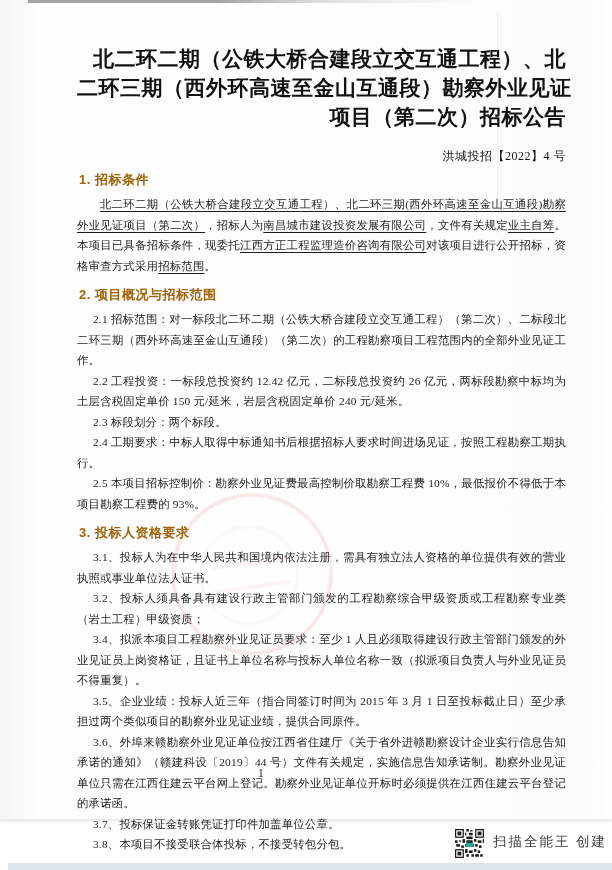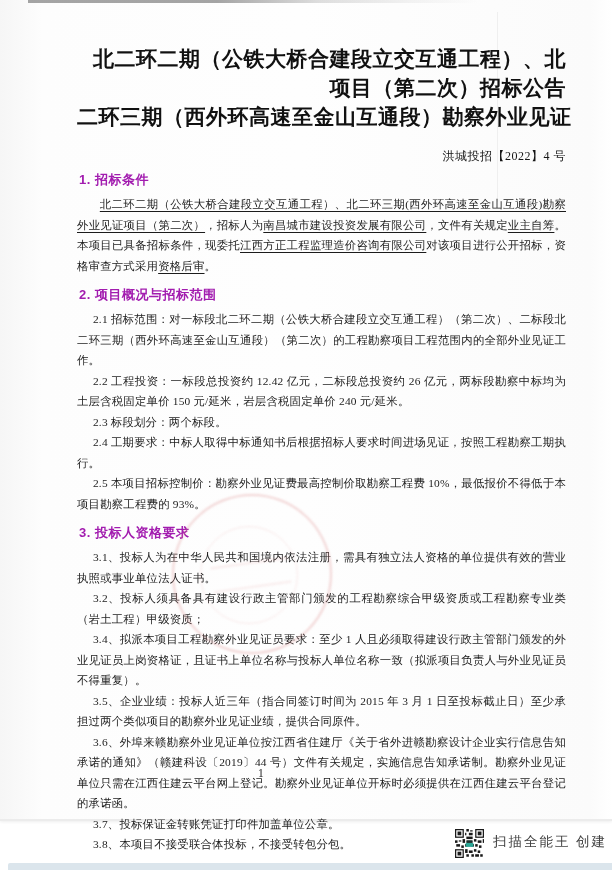--- a/index.html
+++ b/index.html
@@ -31,21 +31,21 @@
     letter-spacing:.5px;white-space:nowrap;color:#111;
   }
   .title-wrap{margin-top:5px;}
   .doc-number{
     text-align:right;font-size:12px;font-weight:normal;margin-top:16px;
     line-height:17px;color:#151515;letter-spacing:.5px;
   }
   .blocks{margin-top:0;}
   .sec-heading{
     font-family:"Liberation Sans","DejaVu Sans",sans-serif;
-    font-weight:bold;font-size:13px;line-height:17px;color:#a21caf;
+    font-weight:bold;font-size:13px;line-height:17px;color:#a16207;
     margin:10px 0 6px 2px;letter-spacing:.5px;
   }
   .blocks .sec-heading:first-child{margin-top:6px;}
   .body-para,.body-item{
     font-size:11.4px;line-height:20.5px;text-align:justify;
     letter-spacing:.2px;color:#1c1c1c;margin:0;
   }
   .body-para{text-indent:2em;}
   .body-item{text-indent:1.4em;}
   .ul{text-decoration:underline;text-underline-offset:2.5px;}
@@ -81,27 +81,27 @@
 </head>
 <body>
 
 <div class="paper"></div>
 <div class="edge-top"></div>
 <div class="fold-line"></div>
 
 <div class="doc">
   <div class="title-wrap">
     <div class="title-line">北二环二期（公铁大桥合建段立交互通工程）、北</div>
+    <div class="title-line">二环三期（西外环高速至金山互通段）勘察外业见证</div>
     <div class="title-line">项目（第二次）招标公告</div>
-    <div class="title-line">二环三期（西外环高速至金山互通段）勘察外业见证</div>
   </div>
   <div class="doc-number">洪城投招【2022】4 号</div>
   <div class="blocks">
       <div class="sec-heading"><span>1. 招标条件</span></div>
-      <div class="body-para"><span class="ul">北二环二期（公铁大桥合建段立交互通工程）、北二环三期(西外环高速至金山互通段)勘察外业见证项目（第二次）</span><span>，招标人为</span><span class="ul">南昌城市建设投资发展有限公司</span><span>，文件有关规定</span><span class="ul">业主自筹</span><span>。本项目已具备招标条件，现委托</span><span class="ul">江西方正工程监理造价咨询有限公司</span><span>对该项目进行公开招标，资格审查方式采用</span><span class="ul">资格后审</span><span>。</span></div>
+      <div class="body-para"><span class="ul">北二环二期（公铁大桥合建段立交互通工程）、北二环三期(西外环高速至金山互通段)勘察外业见证项目（第二次）</span><span>，招标人为</span><span class="ul">南昌城市建设投资发展有限公司</span><span>，文件有关规定</span><span class="ul">业主自筹</span><span>。本项目已具备招标条件，现委托</span><span class="ul">江西方正工程监理造价咨询有限公司</span><span>对该项目进行公开招标，资格审查方式采用</span><span class="ul">招标范围</span><span>。</span></div>
       <div class="sec-heading"><span>2. 项目概况与招标范围</span></div>
       <div class="body-item"><span>2.1 招标范围：对一标段北二环二期（公铁大桥合建段立交互通工程）（第二次）、二标段北二环三期（西外环高速至金山互通段）（第二次）的工程勘察项目工程范围内的全部外业见证工作。</span></div>
       <div class="body-item"><span>2.2 工程投资：一标段总投资约 12.42 亿元，二标段总投资约 26 亿元，两标段勘察中标均为土层含税固定单价 150 元/延米，岩层含税固定单价 240 元/延米。</span></div>
       <div class="body-item"><span>2.3 标段划分：两个标段。</span></div>
       <div class="body-item"><span>2.4 工期要求：中标人取得中标通知书后根据招标人要求时间进场见证，按照工程勘察工期执行。</span></div>
       <div class="body-item"><span>2.5 本项目招标控制价：勘察外业见证费最高控制价取勘察工程费 10%，最低报价不得低于本项目勘察工程费的 93%。</span></div>
       <div class="sec-heading"><span>3. 投标人资格要求</span></div>
       <div class="body-item"><span>3.1、投标人为在中华人民共和国境内依法注册，需具有独立法人资格的单位提供有效的营业执照或事业单位法人证书。</span></div>
       <div class="body-item"><span>3.2、投标人须具备具有建设行政主管部门颁发的工程勘察综合甲级资质或工程勘察专业类（岩土工程）甲级资质；</span></div>
       <div class="body-item"><span>3.4、拟派本项目工程勘察外业见证员要求：至少 1 人且必须取得建设行政主管部门颁发的外业见证员上岗资格证，且证书上单位名称与投标人单位名称一致（拟派项目负责人与外业见证员不得重复）。</span></div>

